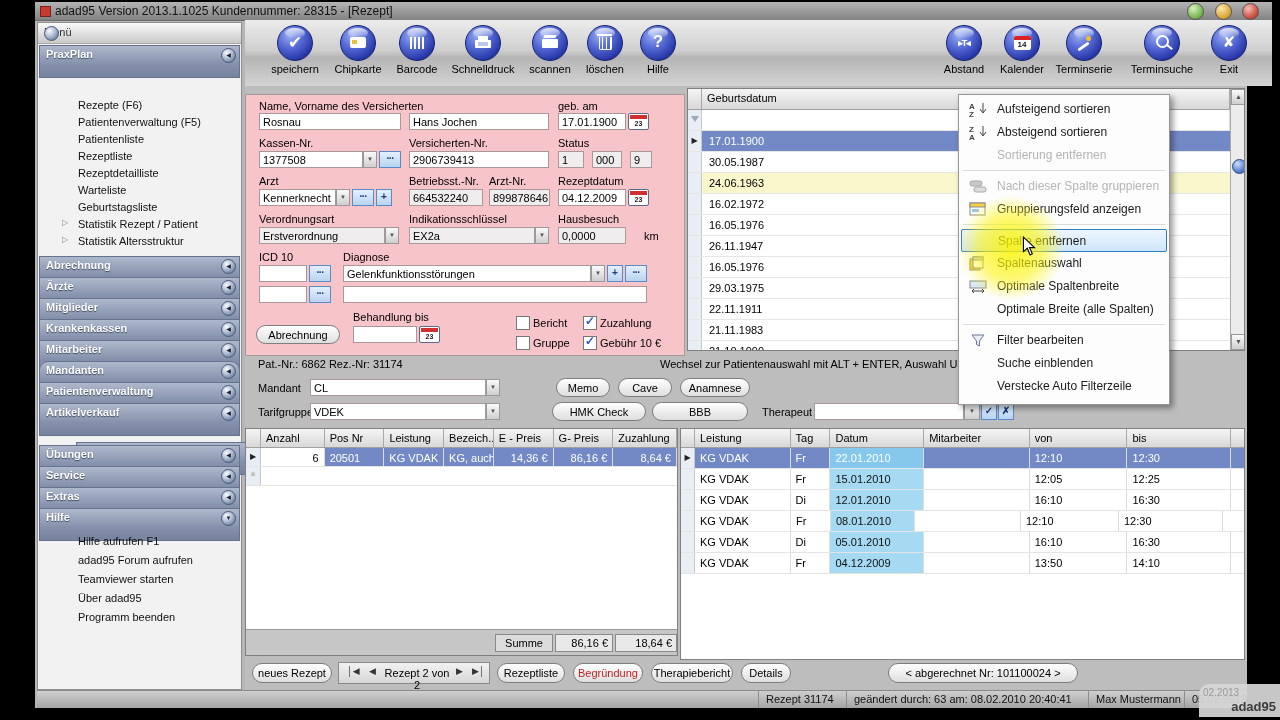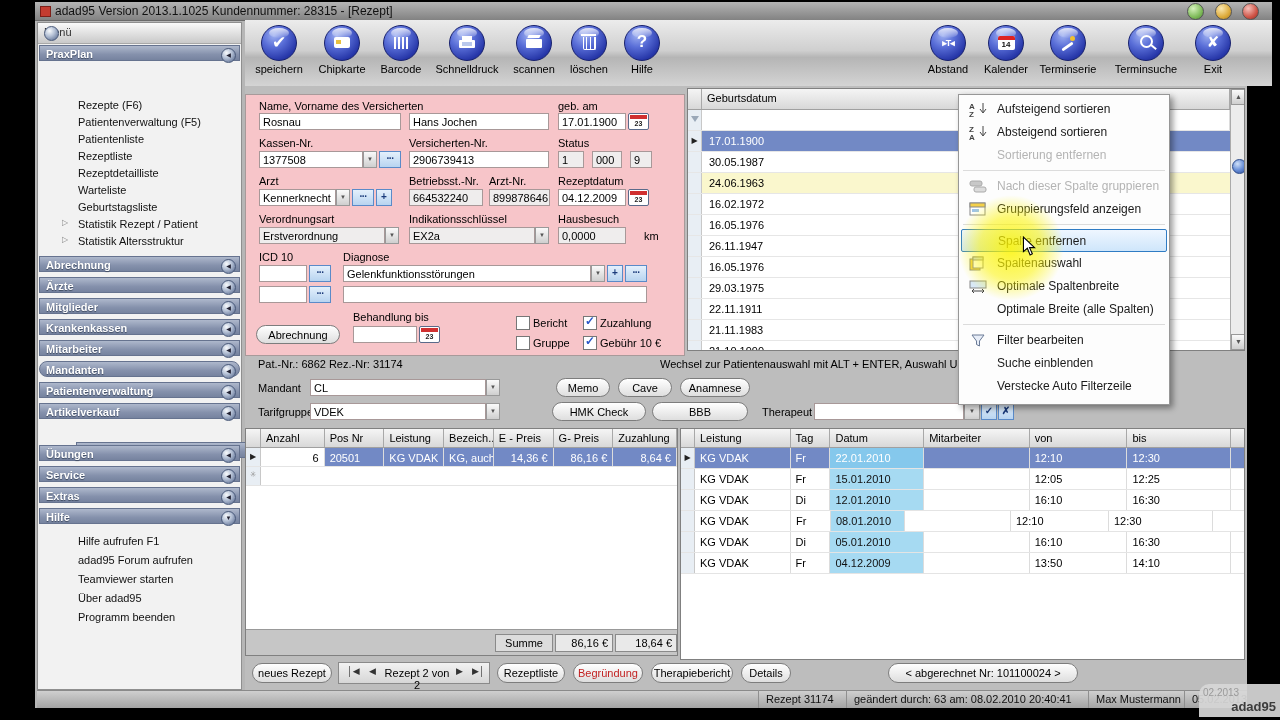--- a/index.html
+++ b/index.html
@@ -13,21 +13,21 @@
             background:linear-gradient(#b4b4b4,#828282);border-bottom:1px solid #6a6a6a;}
   #titlebar .ttl{position:absolute;left:20px;top:2px;font-size:12px;color:#111;white-space:nowrap;}
   .appico{position:absolute;left:5px;top:4px;width:9px;height:9px;background:#c43c30;border:1px solid #7d1f18;}
   .macbtn{position:absolute;top:1px;width:15px;height:15px;border-radius:50%;border:1px solid #555;}
   .mac-g{background:radial-gradient(circle at 35% 30%,#d6f2bd,#7fbb5a 60%,#4e8a33);}
   .mac-y{background:radial-gradient(circle at 35% 30%,#fbe8b0,#ddab3b 60%,#a97c1d);}
   .mac-r{background:radial-gradient(circle at 35% 30%,#f6c0ba,#cf5548 60%,#99281e);}
   
   #toolbar{position:absolute;left:210px;top:18px;width:1027px;height:68px;
            background:linear-gradient(#ececec,#cfcfcf 45%,#b5b5b5 55%,#d6d6d6);border-bottom:1px solid #8a8a8a;}
-  .tool{position:absolute;top:5px;width:76px;text-align:center;}
+  .tool{position:absolute;top:5px;width:76px;text-align:center;padding-left:16px;}
   .ball{position:relative;width:34px;height:34px;margin:0 auto;border-radius:50%;border:1px solid #16206e;color:#fff;
         background:radial-gradient(circle at 35% 28%,#9caef0,#5a6fd8 35%,#2636a8 75%,#1a2480);}
   .ball::before{content:"";position:absolute;left:7px;top:2px;right:7px;height:10px;border-radius:50%;
         background:linear-gradient(rgba(255,255,255,.8),rgba(255,255,255,.05));}
   .tlabel{margin-top:2px;font-size:11px;color:#000;}
   .ic-check::after{content:"✔";font-size:17px;line-height:34px;}
   .ic-q::after{content:"?";font-size:17px;font-weight:bold;line-height:32px;}
   .ic-x::after{content:"✘";font-size:15px;line-height:32px;}
   .ic-abst::after{content:"▸T◂";font-size:9px;font-weight:bold;line-height:34px;letter-spacing:-1px;}
   .ic-card{display:inline-block;width:16px;height:11px;background:#fff;border-radius:2px;margin-top:11px;position:relative;}
@@ -49,21 +49,21 @@
   .ic-wand{display:inline-block;width:16px;height:12px;margin-top:10px;position:relative;}
   .ic-wand::before{content:"";position:absolute;left:1px;bottom:0;width:13px;height:3px;background:#fff;border-radius:2px;transform:rotate(-35deg);}
   .ic-wand::after{content:"";position:absolute;right:1px;top:0;width:5px;height:5px;background:#f0c030;border-radius:50%;}
   .ic-mag{display:inline-block;width:9px;height:9px;border:2px solid #fff;border-radius:50%;margin-top:9px;position:relative;}
   .ic-mag::after{content:"";position:absolute;width:7px;height:2px;background:#fff;right:-6px;bottom:-2px;transform:rotate(40deg);}
   
   #sidebar{position:absolute;left:2px;top:20px;width:205px;height:668px;background:#f2f2f2;border:1px solid #8f8f8f;box-sizing:border-box;}
   #sbheader{position:absolute;left:0;top:0;width:100%;height:20px;background:linear-gradient(#fafafa,#c9c9c9);
             border-bottom:1px solid #a8a8a8;}
   #sbheader span{position:absolute;left:6px;top:3px;color:#333;}
-  .sgroup{position:absolute;left:1px;width:201px;height:16px;border:1px solid #66738f;box-sizing:border-box;
+  .sgroup{position:absolute;left:1px;width:201px;height:33px;border:1px solid #66738f;box-sizing:border-box;
           background:linear-gradient(#aeb8cc,#8591ac 60%,#76839f);color:#fff;font-weight:bold;}
   .sgroup .glabel{position:absolute;left:6px;top:2px;text-shadow:0 1px 1px #3c485e;}
   .marble{position:absolute;right:3px;top:2px;width:13px;height:13px;border-radius:50%;border:1px solid #4a5a7a;
           background:radial-gradient(circle at 35% 30%,#f8fafc,#b8c4d8 40%,#7484a4 78%);
           color:#223;font-size:6px;font-weight:normal;text-align:center;line-height:13px;}
   .m-left::after{content:"◀";}
   .m-down::after{content:"▼";}
   .sitem{position:absolute;left:0;width:100%;height:17px;color:#111;}
   .sitem span{position:absolute;left:40px;top:2px;white-space:nowrap;}
   .sitem .tri{position:absolute;left:24px;top:2px;font-size:8px;color:#888;}
@@ -543,21 +543,21 @@
           <div class="cell adat" style="width: 94px;">12.01.2010</div>
           <div class="cell" style="width: 106px;"></div>
           <div class="cell" style="width: 98px;">16:10</div>
           <div class="cell" style="width: 104px;">16:30</div>
           <div class="cell" style="width: 13px; border-right: none;"></div>
         </div>
         <div class="frow" style="height: 20px;">
           <div class="indcell" style="width: 14px;"></div>
           <div class="cell" style="width: 96px;">KG VDAK</div>
           <div class="cell" style="width: 40px;">Fr</div>
-          <div class="cell adat" style="width: 74px;">08.01.2010</div>
+          <div class="cell adat" style="width: 84px;">08.01.2010</div>
           <div class="cell" style="width: 106px;"></div>
           <div class="cell" style="width: 98px;">12:10</div>
           <div class="cell" style="width: 104px;">12:30</div>
           <div class="cell" style="width: 13px; border-right: none;"></div>
         </div>
         <div class="frow" style="height: 20px;">
           <div class="indcell" style="width: 14px;"></div>
           <div class="cell" style="width: 96px;">KG VDAK</div>
           <div class="cell" style="width: 40px;">Di</div>
           <div class="cell adat" style="width: 94px;">05.01.2010</div>

